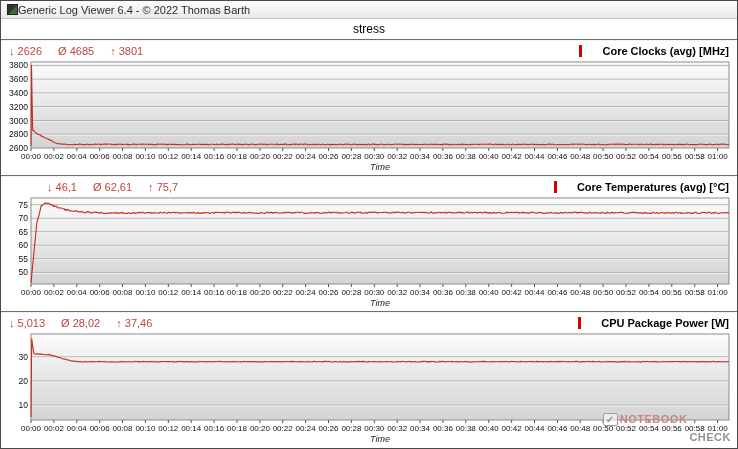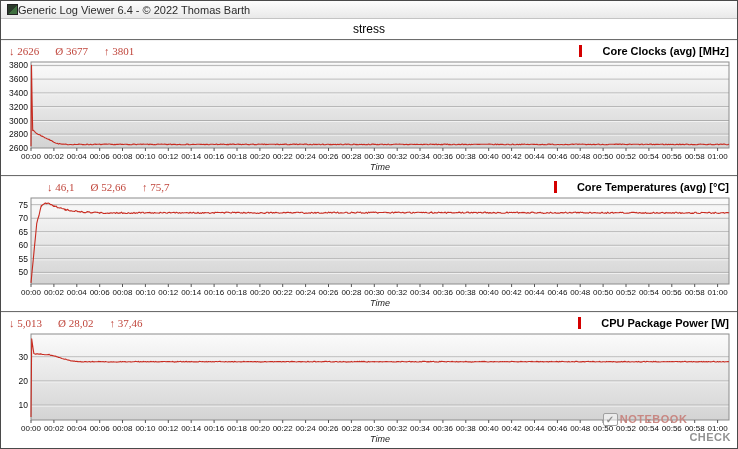--- a/index.html
+++ b/index.html
@@ -21,21 +21,21 @@
   }
   .titlebar-text{font-size:11px;color:#2b2b2b;white-space:nowrap;}
   .page-header{height:20px;display:flex;align-items:center;justify-content:center;}
   .page-title{font-size:12px;font-weight:normal;color:#000;}
   .separator{height:2px;background:#6d6d6d;border-bottom:1px solid #f2f2f2;}
   .chart-section{height:134px;background:#fff;padding-top:1px;}
   .stats-row{
     height:17px;display:flex;align-items:center;justify-content:space-between;
     padding:0 8px;
   }
-  .stats-left{display:flex;gap:16px;font-size:11px;font-family:Liberation Serif, serif;}
+  .stats-left{display:flex;gap:16px;font-size:11px;}
   .stat{white-space:nowrap;}
   .legend{display:flex;align-items:center;gap:20px;padding-left:40px;}
   .legend-bar{width:3px;height:12px;}
   .legend-label{font-size:11px;font-weight:bold;color:#000;white-space:nowrap;}
   svg.chart{display:block;}
   .watermark{
     position:absolute;right:6px;bottom:5px;display:flex;align-items:center;gap:2px;
     font-weight:bold;font-size:11px;letter-spacing:0.5px;pointer-events:none;
   }
   .wm-badge{
@@ -59,21 +59,21 @@
   <div class="page-header">
     <div class="page-title">stress</div>
   </div>
 
   <div class="separator"></div>
 
   <div class="chart-section">
     <div class="stats-row">
       <div class="stats-left stats-red" style="color: rgb(192, 70, 60);">
         <span class="stat">↓ 2626</span>
-        <span class="stat">Ø 3677</span>
+        <span class="stat">Ø 4685</span>
         <span class="stat">↑ 3801</span>
       </div>
       <div class="legend">
         <span class="legend-bar" style="background: rgb(212, 0, 0);"></span>
         <span class="legend-label">Core Clocks (avg) [MHz]</span>
       </div>
     </div>
     <svg class="chart" width="738" height="115">
         <defs>
           <linearGradient id="g0" x1="0" y1="0" x2="0" y2="1">
@@ -168,21 +168,21 @@
         <polyline points="30.0,87.2 30.0,87.2 30.5,6.4 31.1,42.1 31.7,71.5 32.3,71.2 33.4,72.4 34.6,73.6 35.7,74.6 35.7,74.6 36.9,75.3 38.0,75.6 39.2,76.0 40.3,77.0 41.4,77.6 41.4,77.1 42.6,77.9 43.7,78.7 44.9,79.1 46.0,79.8 47.2,80.1 48.3,80.9 48.3,80.3 49.5,81.5 50.6,81.5 51.7,82.6 52.9,83.2 54.0,83.7 55.2,84.2 56.3,84.5 56.3,84.3 57.5,85.1 58.6,84.5 59.8,85.0 60.9,85.1 62.0,85.3 62.0,85.0 63.2,85.3 64.3,85.1 65.5,85.2 66.6,85.8 67.8,85.7 68.9,85.5 70.0,85.5 71.2,85.8 72.3,85.8 73.5,85.2 74.6,85.5 75.8,85.5 76.9,85.4 78.1,85.1 79.2,85.3 80.3,85.3 81.5,85.6 82.6,85.5 83.8,85.7 84.9,85.7 86.1,85.1 87.2,85.6 88.4,85.7 89.5,85.3 90.6,85.6 91.8,85.8 92.9,85.3 94.1,85.1 95.2,85.4 96.4,85.2 97.5,85.3 98.7,85.1 99.8,85.7 100.9,85.4 102.1,85.3 103.2,85.1 104.4,85.0 105.5,85.1 106.7,85.3 107.8,85.0 109.0,85.0 110.1,85.4 111.2,85.2 112.4,85.8 113.5,85.4 114.7,85.6 115.8,85.2 117.0,85.4 118.1,85.2 119.3,85.0 120.4,85.4 121.5,85.2 122.7,85.5 123.8,85.3 125.0,85.2 126.1,85.4 127.3,85.6 128.4,85.6 129.6,85.8 130.7,85.8 131.8,85.1 133.0,85.1 134.1,85.3 135.3,85.8 136.4,85.3 137.6,85.3 138.7,85.2 139.8,85.0 141.0,85.6 142.1,85.0 143.3,85.3 144.4,85.2 145.6,85.3 146.7,85.1 147.9,85.7 149.0,85.0 150.1,85.4 151.3,85.4 152.4,85.7 153.6,85.5 154.7,85.7 155.9,85.2 157.0,85.1 158.2,85.2 159.3,85.3 160.4,85.0 161.6,85.3 162.7,85.2 163.9,85.0 165.0,85.4 166.2,85.6 167.3,85.4 168.5,85.2 169.6,85.1 170.7,85.7 171.9,85.4 173.0,85.4 174.2,85.4 175.3,85.7 176.5,85.6 177.6,85.5 178.8,85.4 179.9,85.7 181.0,85.8 182.2,85.7 183.3,85.8 184.5,85.7 185.6,85.1 186.8,85.0 187.9,85.8 189.1,85.7 190.2,85.5 191.3,85.4 192.5,85.2 193.6,85.5 194.8,85.5 195.9,85.2 197.1,85.2 198.2,85.2 199.4,85.4 200.5,85.2 201.6,85.5 202.8,85.4 203.9,85.6 205.1,85.4 206.2,85.2 207.4,85.8 208.5,85.6 209.6,85.2 210.8,85.2 211.9,85.2 213.1,85.5 214.2,85.5 215.4,85.1 216.5,85.6 217.7,85.5 218.8,85.4 219.9,85.1 221.1,85.5 222.2,85.0 223.4,85.4 224.5,85.5 225.7,85.6 226.8,85.4 228.0,85.6 229.1,85.1 230.2,85.4 231.4,85.0 232.5,85.1 233.7,85.4 234.8,85.5 236.0,85.3 237.1,85.1 238.3,85.4 239.4,85.3 240.5,85.7 241.7,85.3 242.8,85.5 244.0,85.3 245.1,85.1 246.3,85.5 247.4,85.6 248.6,85.8 249.7,85.3 250.8,85.2 252.0,85.0 253.1,85.6 254.3,85.6 255.4,85.8 256.6,85.2 257.7,85.1 258.9,85.2 260.0,85.2 261.1,85.0 262.3,85.6 263.4,85.0 264.6,85.6 265.7,85.4 266.9,85.5 268.0,85.2 269.2,85.2 270.3,85.3 271.4,85.2 272.6,85.3 273.7,85.3 274.9,85.6 276.0,85.1 277.2,85.4 278.3,85.7 279.4,85.2 280.6,85.5 281.7,85.4 282.9,85.4 284.0,85.1 285.2,85.0 286.3,85.7 287.5,85.8 288.6,85.6 289.7,85.4 290.9,85.5 292.0,85.1 293.2,85.1 294.3,85.4 295.5,85.1 296.6,85.6 297.8,85.4 298.9,85.1 300.0,85.3 301.2,85.2 302.3,85.6 303.5,85.1 304.6,85.0 305.8,85.1 306.9,85.8 308.1,85.7 309.2,85.2 310.3,85.7 311.5,85.8 312.6,85.1 313.8,85.6 314.9,85.3 316.1,85.6 317.2,85.2 318.4,85.2 319.5,85.8 320.6,85.5 321.8,85.0 322.9,85.8 324.1,85.8 325.2,85.5 326.4,85.2 327.5,85.3 328.7,85.6 329.8,85.4 330.9,85.7 332.1,85.4 333.2,85.5 334.4,85.4 335.5,85.7 336.7,85.2 337.8,85.6 339.0,85.3 340.1,85.1 341.2,85.8 342.4,85.7 343.5,85.2 344.7,85.1 345.8,85.6 347.0,85.1 348.1,85.3 349.2,85.6 350.4,85.8 351.5,85.7 352.7,85.0 353.8,85.3 355.0,85.6 356.1,85.4 357.3,85.8 358.4,85.4 359.5,85.5 360.7,85.2 361.8,85.7 363.0,85.2 364.1,85.7 365.3,85.6 366.4,85.7 367.6,85.1 368.7,85.8 369.8,85.8 371.0,85.1 372.1,85.1 373.3,85.4 373.3,85.4 374.4,85.3 375.6,85.7 376.7,85.4 377.9,85.8 379.0,85.3 380.1,85.2 381.3,85.1 382.4,85.8 383.6,85.4 384.7,85.5 385.9,85.8 387.0,85.1 388.2,85.6 389.3,85.7 390.4,85.6 391.6,85.5 392.7,85.2 393.9,85.2 395.0,85.1 396.2,85.2 397.3,85.3 398.5,85.1 399.6,85.3 400.7,85.3 401.9,85.3 403.0,85.6 404.2,85.5 405.3,85.3 406.5,85.6 407.6,85.6 408.8,85.4 409.9,85.3 411.0,85.3 412.2,85.5 413.3,85.2 414.5,85.6 415.6,85.2 416.8,85.4 417.9,85.5 419.0,85.5 420.2,85.2 421.3,85.7 422.5,85.4 423.6,85.4 424.8,85.3 425.9,85.3 427.1,85.8 428.2,85.5 429.3,85.1 430.5,85.2 431.6,85.4 432.8,85.3 433.9,85.6 435.1,85.0 436.2,85.8 437.4,85.2 438.5,85.5 439.6,85.6 440.8,85.4 441.9,85.6 443.1,85.1 444.2,85.0 445.4,85.4 446.5,85.1 447.7,85.7 448.8,85.4 449.9,85.7 451.1,85.8 452.2,85.3 453.4,85.2 454.5,85.7 455.7,85.8 456.8,85.4 458.0,85.3 459.1,85.6 460.2,85.4 461.4,85.1 462.5,85.6 463.7,85.4 464.8,85.3 466.0,85.6 467.1,85.7 468.3,85.3 469.4,85.7 470.5,85.4 471.7,85.5 472.8,85.3 474.0,85.2 475.1,85.2 476.3,85.4 477.4,85.2 478.6,85.4 479.7,85.2 480.8,85.3 482.0,85.3 483.1,85.3 484.3,85.3 485.4,85.2 486.6,85.2 487.7,85.1 488.8,85.1 490.0,85.3 491.1,85.3 492.3,85.7 493.4,85.6 494.6,85.0 495.7,85.7 496.9,85.1 498.0,85.8 499.1,85.2 500.3,85.4 501.4,85.2 502.6,85.6 503.7,85.7 504.9,85.6 506.0,85.3 507.2,85.3 508.3,85.6 509.4,85.7 510.6,85.6 511.7,85.1 512.9,85.8 514.0,85.7 515.2,85.6 516.3,85.2 517.5,85.8 518.6,85.2 519.7,85.8 520.9,85.0 522.0,85.4 523.2,85.0 524.3,85.3 525.5,85.5 526.6,85.2 527.8,85.6 528.9,85.5 530.0,85.3 531.2,85.2 532.3,85.4 533.5,85.2 534.6,85.5 535.8,85.3 536.9,85.6 538.1,85.8 539.2,85.5 540.3,85.6 541.5,85.2 542.6,85.7 543.8,85.6 544.9,85.8 546.1,85.6 547.2,85.1 548.4,85.1 549.5,85.4 550.6,85.2 551.8,85.1 552.9,85.8 554.1,85.7 555.2,85.7 556.4,85.5 557.5,85.5 558.6,85.7 559.8,85.5 560.9,85.5 562.1,85.8 563.2,85.8 564.4,85.3 565.5,85.5 566.7,85.6 567.8,85.8 568.9,85.5 570.1,85.2 571.2,85.1 572.4,85.4 573.5,85.2 574.7,85.0 575.8,85.0 577.0,85.6 578.1,85.1 579.2,85.2 580.4,85.2 581.5,85.1 582.7,85.3 583.8,85.3 585.0,85.6 586.1,85.6 587.3,85.2 588.4,85.6 589.5,85.2 590.7,85.8 591.8,85.4 593.0,85.4 594.1,85.6 595.3,85.5 596.4,85.3 597.6,85.1 598.7,85.6 599.8,85.8 601.0,85.4 602.1,85.4 603.3,85.8 604.4,85.8 605.6,85.5 606.7,85.7 607.9,85.3 609.0,85.2 610.1,85.2 611.3,85.2 612.4,85.2 613.6,85.4 614.7,85.1 615.9,85.1 617.0,85.4 618.2,85.1 619.3,85.1 620.4,85.6 621.6,85.1 622.7,85.2 623.9,85.4 625.0,85.5 626.2,85.6 627.3,85.4 628.4,85.0 629.6,85.2 630.7,85.6 631.9,85.2 633.0,85.2 634.2,85.3 635.3,85.2 636.5,85.3 637.6,85.2 638.7,85.8 639.9,85.2 641.0,85.1 642.2,85.7 643.3,85.5 644.5,85.2 645.6,85.2 646.8,85.4 647.9,85.5 649.0,85.1 650.2,85.0 651.3,85.7 652.5,85.3 653.6,85.6 654.8,85.4 655.9,85.4 657.1,85.4 658.2,85.5 659.3,85.3 660.5,85.3 661.6,85.1 662.8,85.8 663.9,85.7 665.1,85.1 666.2,85.8 667.4,85.2 668.5,85.6 669.6,85.3 670.8,85.5 671.9,85.2 673.1,85.7 674.2,85.7 675.4,85.4 676.5,85.3 677.7,85.8 678.8,85.0 679.9,85.8 681.1,85.3 682.2,85.4 683.4,85.7 684.5,85.2 685.7,85.1 686.8,85.3 688.0,85.8 689.1,85.7 690.2,85.3 691.4,85.6 692.5,85.6 693.7,85.5 694.8,85.7 696.0,85.7 697.1,85.4 698.2,85.3 699.4,85.1 700.5,85.3 701.7,85.3 702.8,85.4 704.0,85.5 705.1,85.8 706.3,85.6 707.4,85.4 708.5,85.3 709.7,85.1 710.8,85.8 712.0,85.6 713.1,85.8 714.3,85.4 715.4,85.2 716.6,85.1 717.7,85.8 718.8,85.2 720.0,85.0 721.1,85.5 722.3,85.1 723.4,85.1 724.6,85.5 725.7,85.8 726.9,85.6 728.0,85.2" fill="none" stroke="#c72b20" stroke-width="1.1" stroke-linejoin="round"></polyline>
       </svg>
   </div>
 
   <div class="separator"></div>
 
   <div class="chart-section">
     <div class="stats-row">
       <div class="stats-left stats-red" style="color: rgb(192, 70, 60); margin-left: 38px;">
         <span class="stat">↓ 46,1</span>
-        <span class="stat">Ø 52,66</span>
+        <span class="stat">Ø 62,61</span>
         <span class="stat">↑ 75,7</span>
       </div>
       <div class="legend">
         <span class="legend-bar" style="background: rgb(212, 0, 0);"></span>
         <span class="legend-label">Core Temperatures (avg) [°C]</span>
       </div>
     </div>
     <svg class="chart" width="738" height="115">
         <defs>
           <linearGradient id="g1" x1="0" y1="0" x2="0" y2="1">

